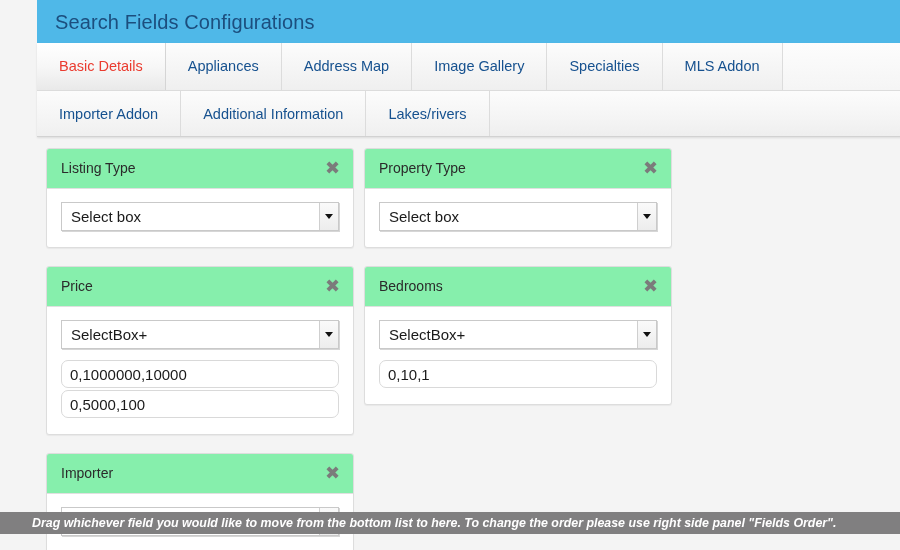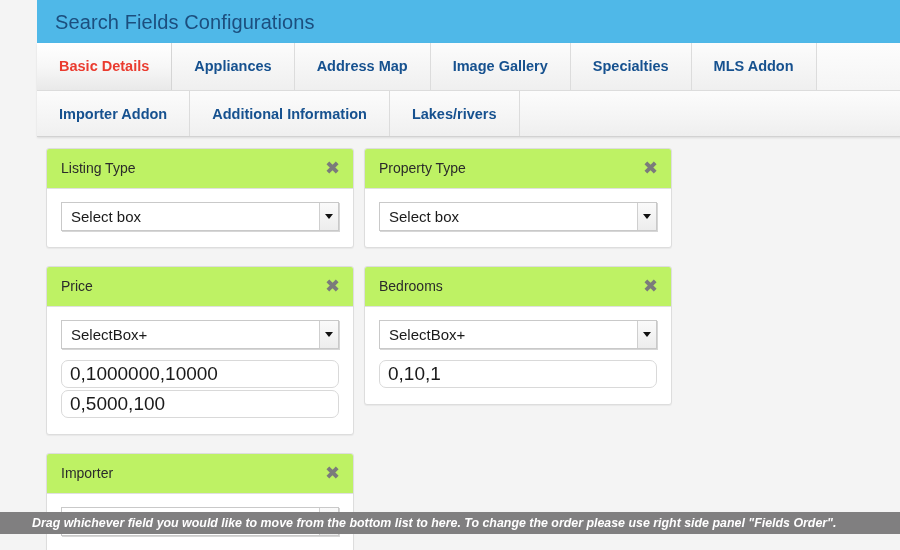--- a/index.html
+++ b/index.html
@@ -63,21 +63,21 @@
   .tab {
     display: flex;
     align-items: center;
     justify-content: center;
     text-align: center;
     padding: 0 22px;
     box-sizing: border-box;
     border-right: 1px solid #dcdcdc;
     color: #16518f;
     font-size: 14.5px;
-    font-weight: bold;
+    font-weight: normal;
     white-space: nowrap;
     background: linear-gradient(to bottom, #fcfcfc 0%, #f5f5f5 55%, #efefef 100%);
     line-height: 1.18;
     cursor: pointer;
     user-select: none;
   }
   .tab.wrap { white-space: normal; line-height: 1.15; }
   .tab.active {
     color: #ea3b2f;
     background: linear-gradient(to bottom, #ffffff 0%, #f7f7f7 50%, #e9e9e9 100%);
@@ -112,21 +112,21 @@
     border: 1px solid #dddddd;
     border-radius: 3px;
     margin-bottom: 18px;
     box-shadow: 0 1px 1px rgba(0,0,0,0.05);
     overflow: hidden;
   }
   .panel-head {
     display: flex;
     align-items: center;
     justify-content: space-between;
-    background: #bef264;
+    background: #86efac;
     border-bottom: 1px solid #e0e0e0;
     padding: 8px 11px 9px 14px;
     box-sizing: border-box;
     height: 40px;
   }
   .panel-title {
     font-size: 14px;
     color: #2b2b2b;
     font-weight: normal;
     line-height: 1;
@@ -186,21 +186,21 @@
     border-top: 5px solid #111111;
   }
 
   .txt {
     width: 100%;
     height: 28px;
     box-sizing: border-box;
     border: 1px solid #d9d9d9;
     background: #ffffff;
     font-family: "Liberation Sans", sans-serif;
-    font-size: 19px;
+    font-size: 15px;
     color: #1a1a1a;
     padding: 0 8px;
     margin-top: 11px;
     outline: none;
     border-radius: 7px;
   }
   .txt + .txt { margin-top: 2px; }
 
   
   .statusbar {

